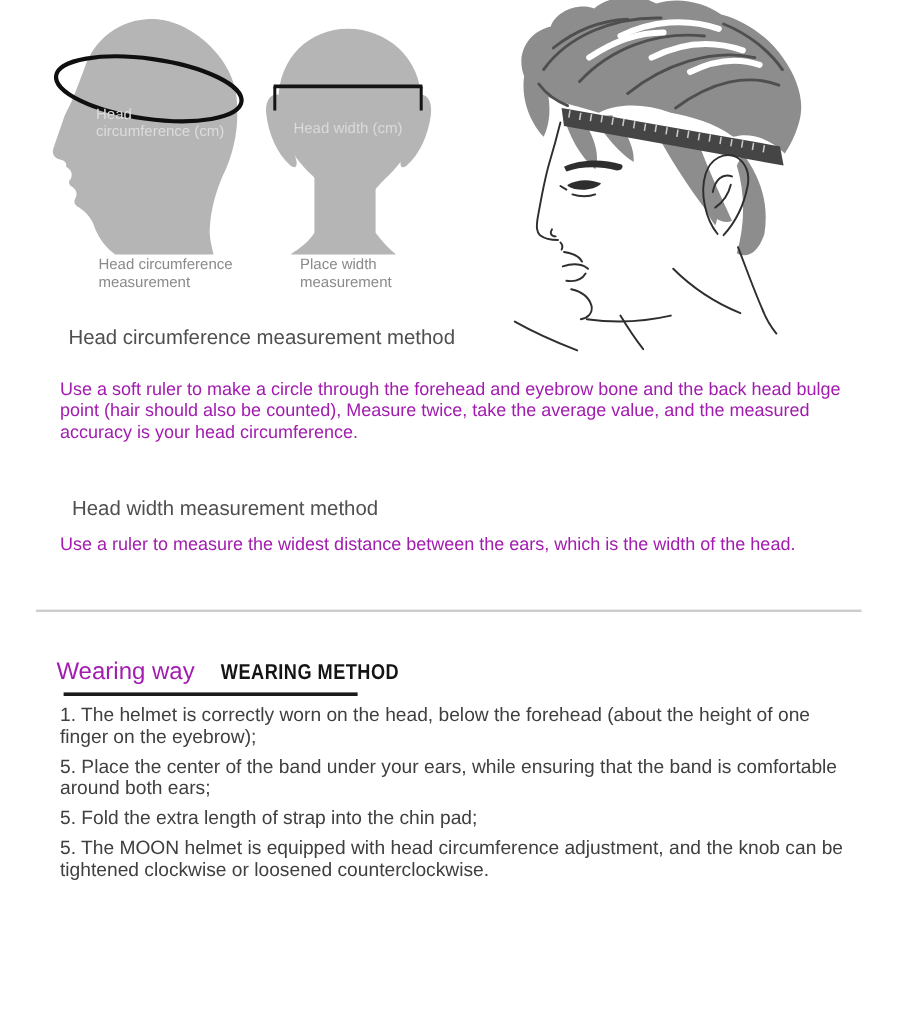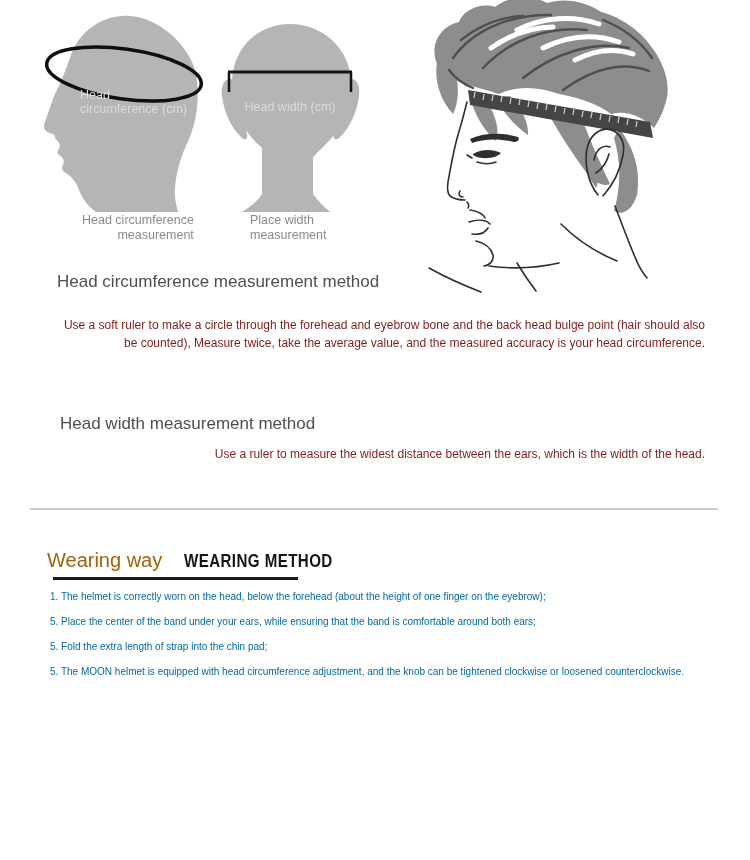--- a/index.html
+++ b/index.html
@@ -4,51 +4,51 @@
 <style>
   html,body{margin:0;padding:0;background:#fff;}
   body{font-family:"Liberation Sans","DejaVu Sans",sans-serif;}
   .page{position:relative;width:750px;height:860px;background:#ffffff;overflow:hidden;text-decoration:underline;}
 
   .abs{position:absolute;}
 
   .fig-caption{color:#8a8a8a;font-size:12.5px;line-height:1.18;}
 
   .sec-title{color:#4f4f4f;font-size:17px;font-weight:400;white-space:nowrap;}
-  .sec-body{color:#7f1d1d;font-size:12px;line-height:18px;text-align:right;}
+  .sec-body{color:#a21caf;font-size:15px;line-height:18px;}
 
   .divider{background:#cdcdcd;height:2px;}
 
   .wearing-row{display:flex;align-items:baseline;}
-  .wearing-way{color:#a16207;font-size:20px;}
+  .wearing-way{color:#a21caf;font-size:20px;}
   .wearing-method{color:#141414;font-size:18px;font-weight:700;letter-spacing:.5px;
                   display:inline-block;transform:scaleX(.84);transform-origin:left bottom;
                   margin-left:22px;}
   .wearing-underline{background:#1b1b1b;height:3px;}
 
-  .steps p{margin:0 0 7px 0;color:#0369a1;font-size:10px;line-height:18px;}
+  .steps p{margin:0 0 7px 0;color:#404040;font-size:16px;line-height:18px;}
 </style>
 </head>
 <body>
 
 <div class="page">
 
   <svg class="abs" style="left:42px;top:8px;" width="165" height="205" viewBox="0 0 165 205">
     <path d="M80,8 C52,10 34,30 28,50 C25,58 22,66 18,76 C16,80 14,84 12,88 L3,114
              C1,119 2,123 8,125 C12,126 14,128 13,131 C17,133 19,137 17,141
              C15,143 15,145 17,147 C21,149 23,153 21,157 C19,160 20,163 24,165
              C30,169 35,175 37,182 C41,192 47,199 54,204 L136,204
              C134,196 132,188 133,180 C134,166 138,152 143,140
              C152,122 158,100 155,72 C152,40 115,5 80,8 Z" fill="#b5b5b5"></path>
     <ellipse cx="82" cy="66" rx="78" ry="25" transform="rotate(8 82 66)" fill="none" stroke="#0f0f0f" stroke-width="3.5"></ellipse>
     <text x="38" y="91" font-size="12.5" fill="#dcdcdc">Head</text>
     <text x="38" y="105" font-size="12.5" fill="#dcdcdc">circumference (cm)</text>
   </svg>
 
-  <div class="abs fig-caption" style="left:82px;top:213px;text-align:right;">
+  <div class="abs fig-caption" style="left:82px;top:213px;">
     <div>Head circumference</div>
     <div>measurement</div>
   </div>
 
   <svg class="abs" style="left:218px;top:18px;" width="150" height="195" viewBox="0 0 150 195">
     <path d="M20,64 C10,56 2,64 4,78 C6,94 13,110 24,120 C28,123 30,121 29,116 C25,102 22,84 24,68 Z" fill="#b5b5b5"></path>
     <path d="M125,64 C135,56 143,64 141,78 C139,94 132,110 121,120 C117,123 115,121 116,116 C120,102 123,84 121,68 Z" fill="#b5b5b5"></path>
     <path d="M52,128 L95,128 L95,176 C100,183 106,189 112,194 L24,194 C32,189 40,183 44,176 L44,128 Z" fill="#b5b5b5"></path>
     <path d="M72,6 C40,6 14,30 14,66 C14,90 24,112 42,128 C52,137 60,148 66,158
              C69,163 72,166 74,166 C76,166 79,163 82,158 C88,148 96,137 106,128

